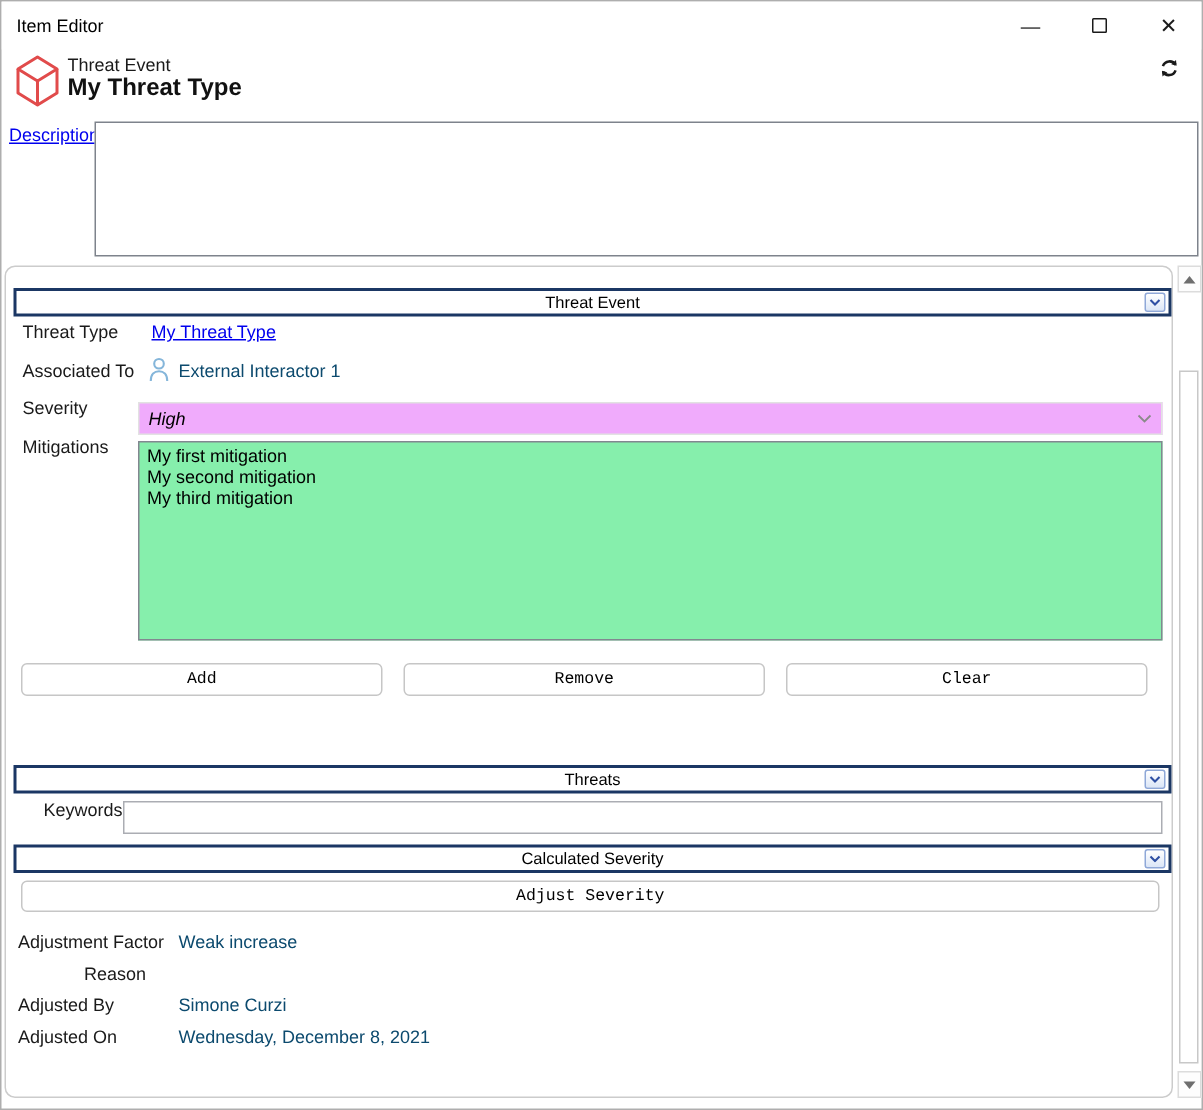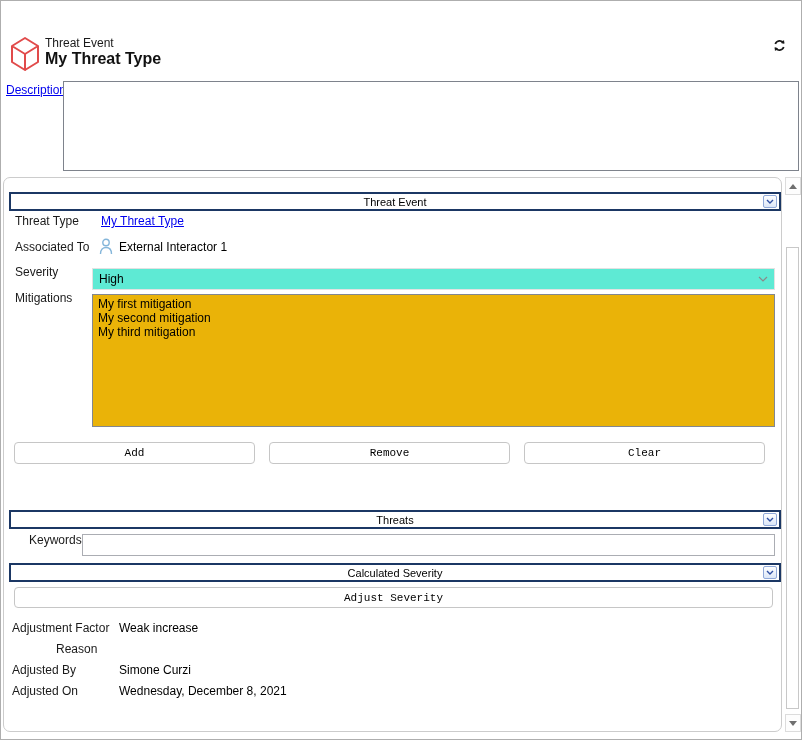--- a/index.html
+++ b/index.html
@@ -57,33 +57,33 @@
   .sec-chevron {
     position:absolute; right:2px; top:1px; width:14px; height:13px;
     border:1px solid #8FA8D8; background:linear-gradient(#ffffff,#dbe6f7);
     display:flex; align-items:center; justify-content:center; border-radius:2px;
   }
   .sec-te { top:14px; }
   .sec-threats { top:332px; }
   .sec-calc { top:385px; }
 
   .f-label { position:absolute; font-size:12px; color:#1a1a1a; white-space:nowrap; }
-  .f-value { position:absolute; font-size:12px; color:#000000; white-space:nowrap; }
+  .f-value { position:absolute; font-size:12px; color:#0c4a6e; white-space:nowrap; }
   .link { color:#0000EE; text-decoration:underline; cursor:pointer; }
 
   .combo {
     position:absolute; left:88px; top:90px; width:683px; height:22px;
-    border:1px solid #e2e2e2; background:#5eead4; display:flex; align-items:center;
-    padding:0 6px; font-size:12px; cursor:default;
+    border:1px solid #e2e2e2; background:#f0abfc; display:flex; align-items:center;
+    padding:0 6px; font-size:12px; cursor:default;font-style:italic;
   }
   .combo-arrow { position:absolute; right:6px; top:7px; }
 
   .listbox {
     position:absolute; left:88px; top:116px; width:683px; height:133px;
-    border:1px solid #828790; background:#eab308; overflow:hidden; padding:2px 0;
+    border:1px solid #828790; background:#86efac; overflow:hidden; padding:2px 0;
   }
   .list-item { font-size:12px; padding:0 5px; line-height:14px; white-space:nowrap; cursor:default; }
 
   .btn {
     position:absolute; height:22px; background:#fff; border:1px solid #c6c6c6;
     border-radius:4px; font-family:Liberation Mono, monospace; font-size:11px;
     color:#000; cursor:default;
   }
   .btn-add { left:10px; top:264px; width:241px; }
   .btn-remove { left:265px; top:264px; width:241px; }
@@ -106,20 +106,32 @@
   .vs-down { bottom:0; }
   .tri-up { width:0; height:0; border-left:4px solid transparent; border-right:4px solid transparent; border-bottom:5px solid #6e6e6e; }
   .tri-down { width:0; height:0; border-left:4px solid transparent; border-right:4px solid transparent; border-top:5px solid #6e6e6e; }
   .vs-thumb { position:absolute; left:1px; top:70px; width:13px; height:462px; background:#fff; border:1px solid #c8c8c8; }
 </style>
 </head>
 <body>
 
 <div class="window">
 
+  <div class="titlebar">
+    <span class="title-text">Item Editor</span>
+    <button class="win-btn min">
+      <span>—</span>
+    </button>
+    <button class="win-btn max">
+      <span class="max-box"></span>
+    </button>
+    <button class="win-btn close">
+      <span>✕</span>
+    </button>
+  </div>
 
   <div class="item-header">
     <svg class="cube-icon" width="32" height="38" viewBox="0 0 32 38">
       <g fill="none" stroke="#E14B4B" stroke-width="2" stroke-linejoin="round">
         <path d="M16 3 L29 11 L16 19 L3 11 Z"></path>
         <path d="M3 11 L3 27 L16 35 L16 19"></path>
         <path d="M29 11 L29 27 L16 35"></path>
       </g>
     </svg>
     <span class="hdr-type">Threat Event</span>

